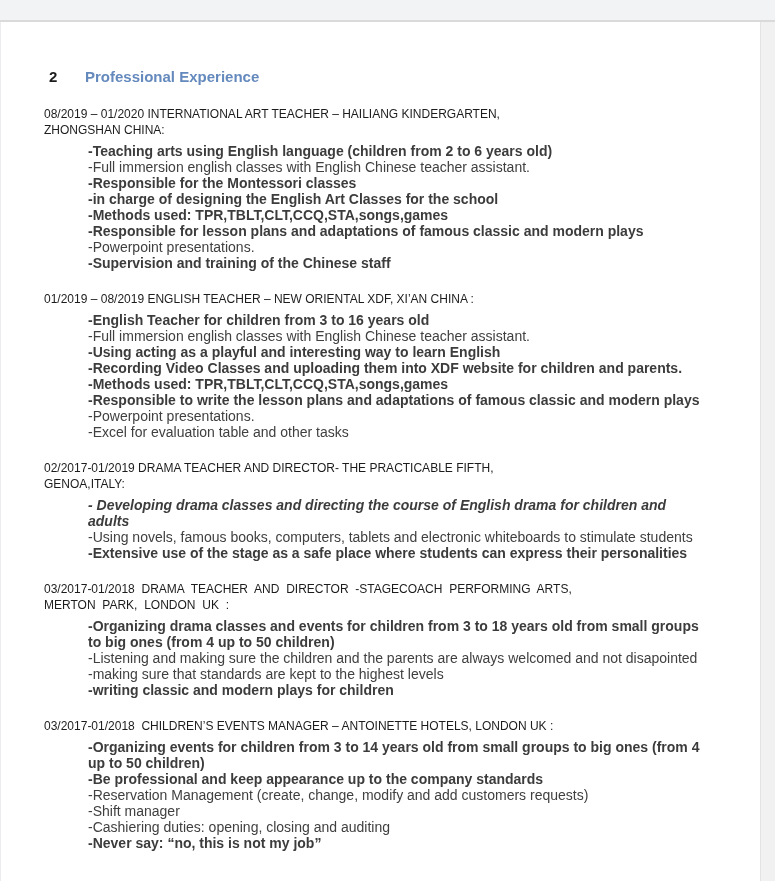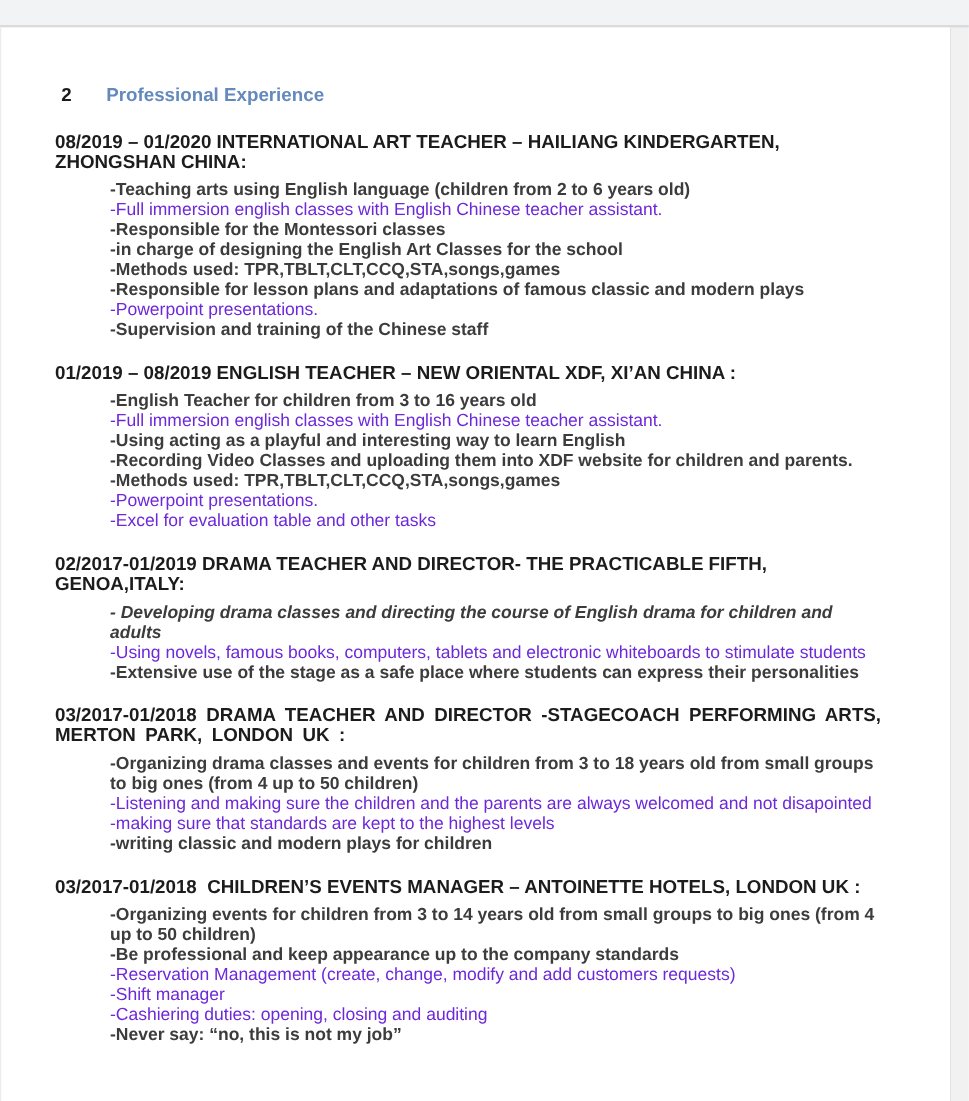--- a/index.html
+++ b/index.html
@@ -49,38 +49,38 @@
     color: #1b1b1b;
     width: 36px;
     flex: 0 0 36px;
   }
   .heading-text {
     color: #6489bd;
   }
   .entry { margin-top: 20px; }
   .entry:first-of-type { margin-top: 0; }
   .entry-title {
-    font-size: 15px;
-    font-weight: 700;
+    font-size: 12px;
+    font-weight: 400;
     color: #1c1c1c;
     line-height: 16px;
     margin: 0 0 5px 0;
     white-space: pre-wrap;
   }
   .entry-title.justified {
     word-spacing: 3.4px;
   }
   .bullet {
     font-size: 14px;
     line-height: 16px;
     white-space: pre-wrap;
     margin-left: 44px;
   }
   .bullet.regular {
-    color: #6d28d9;
+    color: #404040;
     font-weight: 400;
   }
   .bullet.bold {
     color: #3c3c3c;
     font-weight: 700;
   }
   .bullet.bold-italic {
     color: #3c3c3c;
     font-weight: 700;
     font-style: italic;
@@ -114,20 +114,21 @@
   </div>
 
   <div class="entry">
     <div class="entry-title">01/2019 – 08/2019 ENGLISH TEACHER – NEW ORIENTAL XDF, XI’AN CHINA :</div>
     <div>
             <div class="bullet bold">-English Teacher for children from 3 to 16 years old</div>
             <div class="bullet regular">-Full immersion english classes with English Chinese teacher assistant.</div>
             <div class="bullet bold">-Using acting as a playful and interesting way to learn English</div>
             <div class="bullet bold">-Recording Video Classes and uploading them into XDF website for children and parents.</div>
             <div class="bullet bold">-Methods used: TPR,TBLT,CLT,CCQ,STA,songs,games</div>
+            <div class="bullet bold">-Responsible to write the lesson plans and adaptations of famous classic and modern plays</div>
             <div class="bullet regular">-Powerpoint presentations.</div>
             <div class="bullet regular">-Excel for evaluation table and other tasks</div>
           </div>
   </div>
 
   <div class="entry">
     <div class="entry-title">02/2017-01/2019 DRAMA TEACHER AND DIRECTOR- THE PRACTICABLE FIFTH,
 GENOA,ITALY:</div>
     <div>
             <div class="bullet bold-italic">- Developing drama classes and directing the course of English drama for children and

